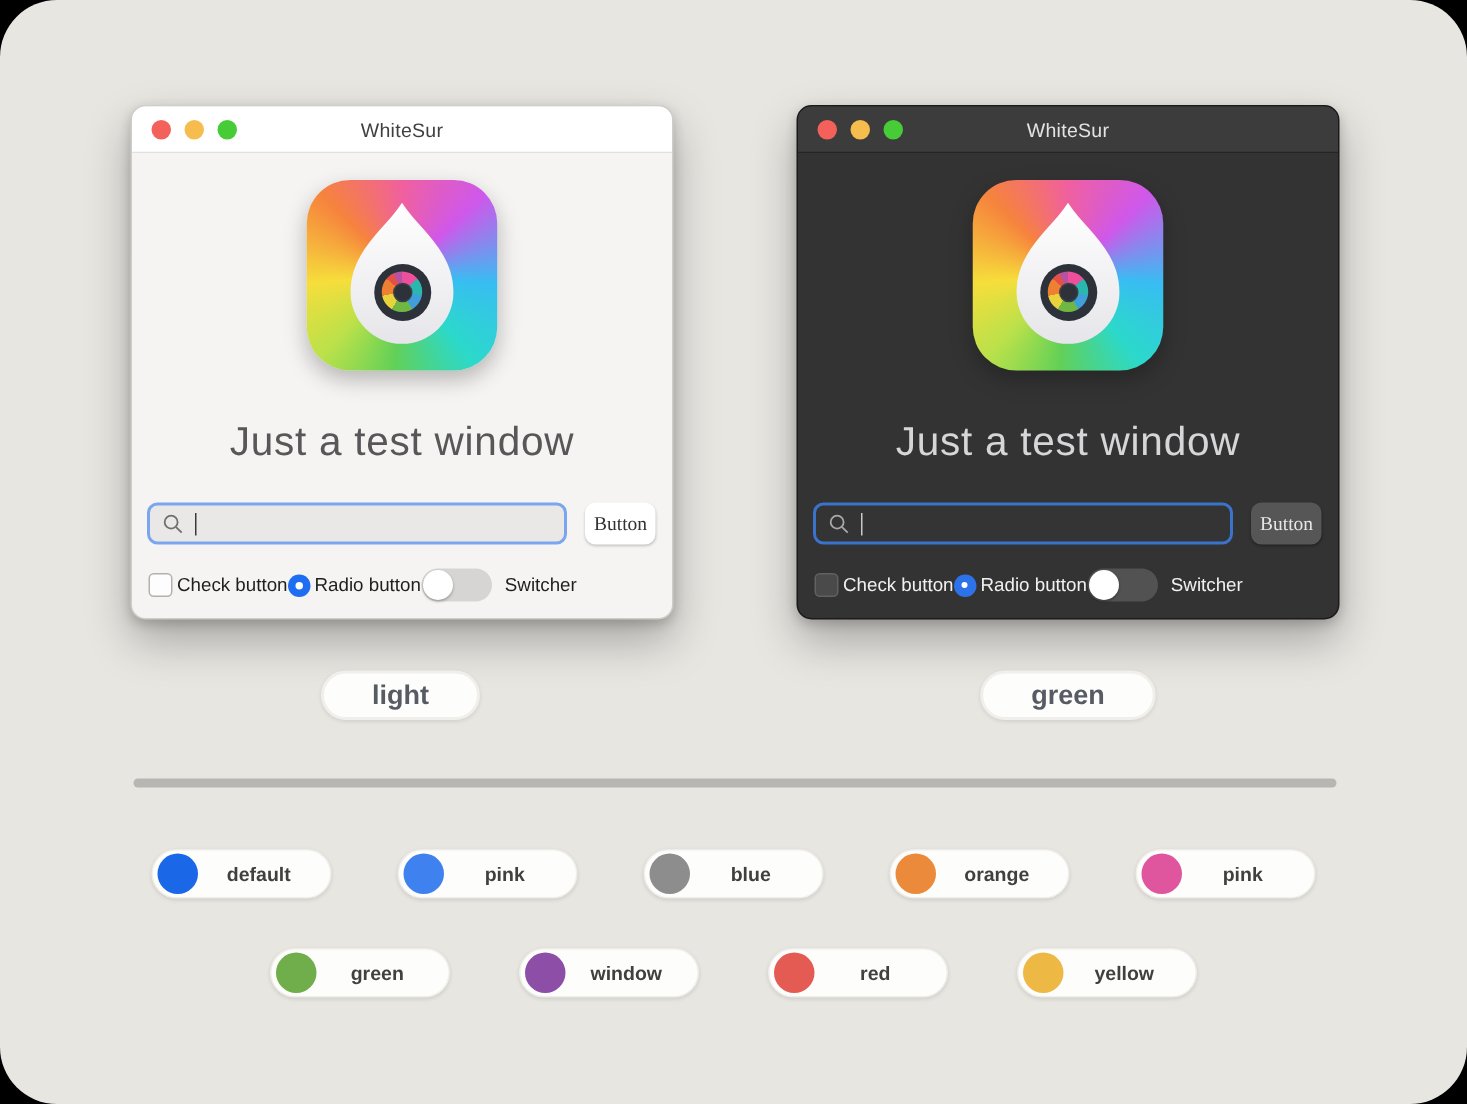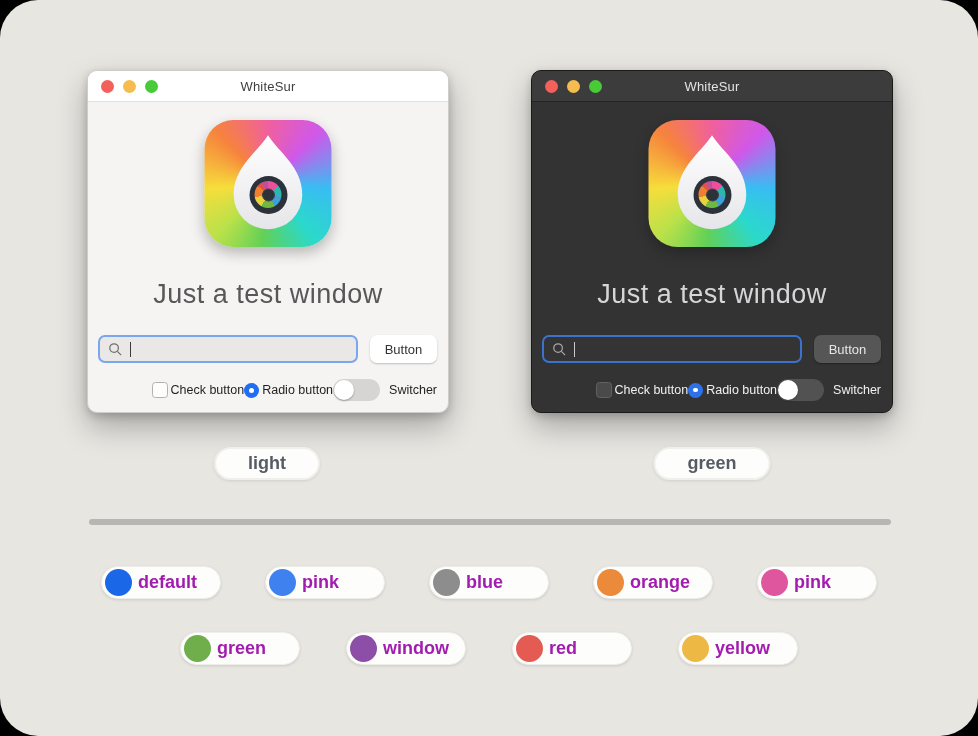--- a/index.html
+++ b/index.html
@@ -42,25 +42,25 @@
   .window .heading{top:208px;}
 
   .entry-row{position:absolute;left:10px;right:11px;top:264px;height:28px;display:flex;gap:12px;}
   .entry{flex:1;display:flex;align-items:center;border-radius:7px;padding-left:8px;}
   .light .entry{background:#e9e8e6;border:2px solid #7aa5ef;}
   .dark  .entry{background:#343434;border:2px solid #3a72cc;}
   .entry svg{width:15px;height:15px;}
   .caret{width:1px;height:15px;margin-left:7px;}
   .light .caret{background:#3a3a3a;}
   .dark  .caret{background:#c9c9c9;}
-  .push-btn{width:67px;border:none;border-radius:7px;font-size:13px;font-family:Liberation Sans, sans-serif;cursor:default;}
+  .push-btn{width:47px;border:none;border-radius:7px;font-size:13px;font-family:Liberation Serif, serif;cursor:default;}
   .light .push-btn{background:#ffffff;color:#333;box-shadow:0 1px 2px rgba(0,0,0,.22);}
   .dark  .push-btn{background:#565656;color:#e6e6e6;box-shadow:0 1px 2px rgba(0,0,0,.35);}
 
-  .check-row{position:absolute;left:11px;right:11px;top:308px;height:22px;display:flex;align-items:center;justify-content:flex-end;}
+  .check-row{position:absolute;left:11px;right:11px;top:308px;height:22px;display:flex;align-items:center;justify-content:flex-start;}
   .ctl-group{display:flex;align-items:center;}
   .ctl-label{font-size:12.5px;margin-left:3px;}
   .light .ctl-label{color:#1f1f1f;}
   .dark  .ctl-label{color:#f0f0f0;}
   .checkbox{width:14px;height:14px;border-radius:3.5px;}
   .light .checkbox{background:#fdfdfd;border:1px solid #b3b1af;}
   .dark  .checkbox{background:#4a4a4a;border:1px solid #616161;}
   .radio{width:15px;height:15px;border-radius:50%;display:flex;align-items:center;justify-content:center;}
   .light .radio{background:#1f6ef2;}
   .dark  .radio{background:#2e72ea;}
@@ -82,21 +82,21 @@
   
   .divider{position:absolute;left:89px;width:802px;top:519px;height:6px;border-radius:3px;background:#b8b6b3;}
 
   
   .swatch-row{position:absolute;left:0;right:0;display:flex;justify-content:center;}
   .swatch-row.r0{top:566px;gap:44px;}
   .swatch-row.r1{top:632px;gap:46px;}
   .pill{min-width:120px;height:33px;border-radius:17px;background:#fdfdfc;border:1px solid #f0eeea;
         box-shadow:0 1px 3px rgba(0,0,0,.12);display:flex;align-items:center;padding:0 3px;box-sizing:border-box;}
   .pill .circle{width:27px;height:27px;border-radius:50%;flex:0 0 auto;}
-  .pill .pill-label{flex:1;text-align:left;font-size:18px;font-weight:bold;color:#a21caf;padding:0 10px 0 6px;}
+  .pill .pill-label{flex:1;text-align:center;font-size:13px;font-weight:bold;color:#404040;padding:0 10px 0 6px;}
 </style>
 </head>
 <body>
 
 <div class="frame">
 
   <div class="window light">
     <div class="titlebar">
       <div class="traffic">
         <span class="tl" style="background:#f4615a"></span>

